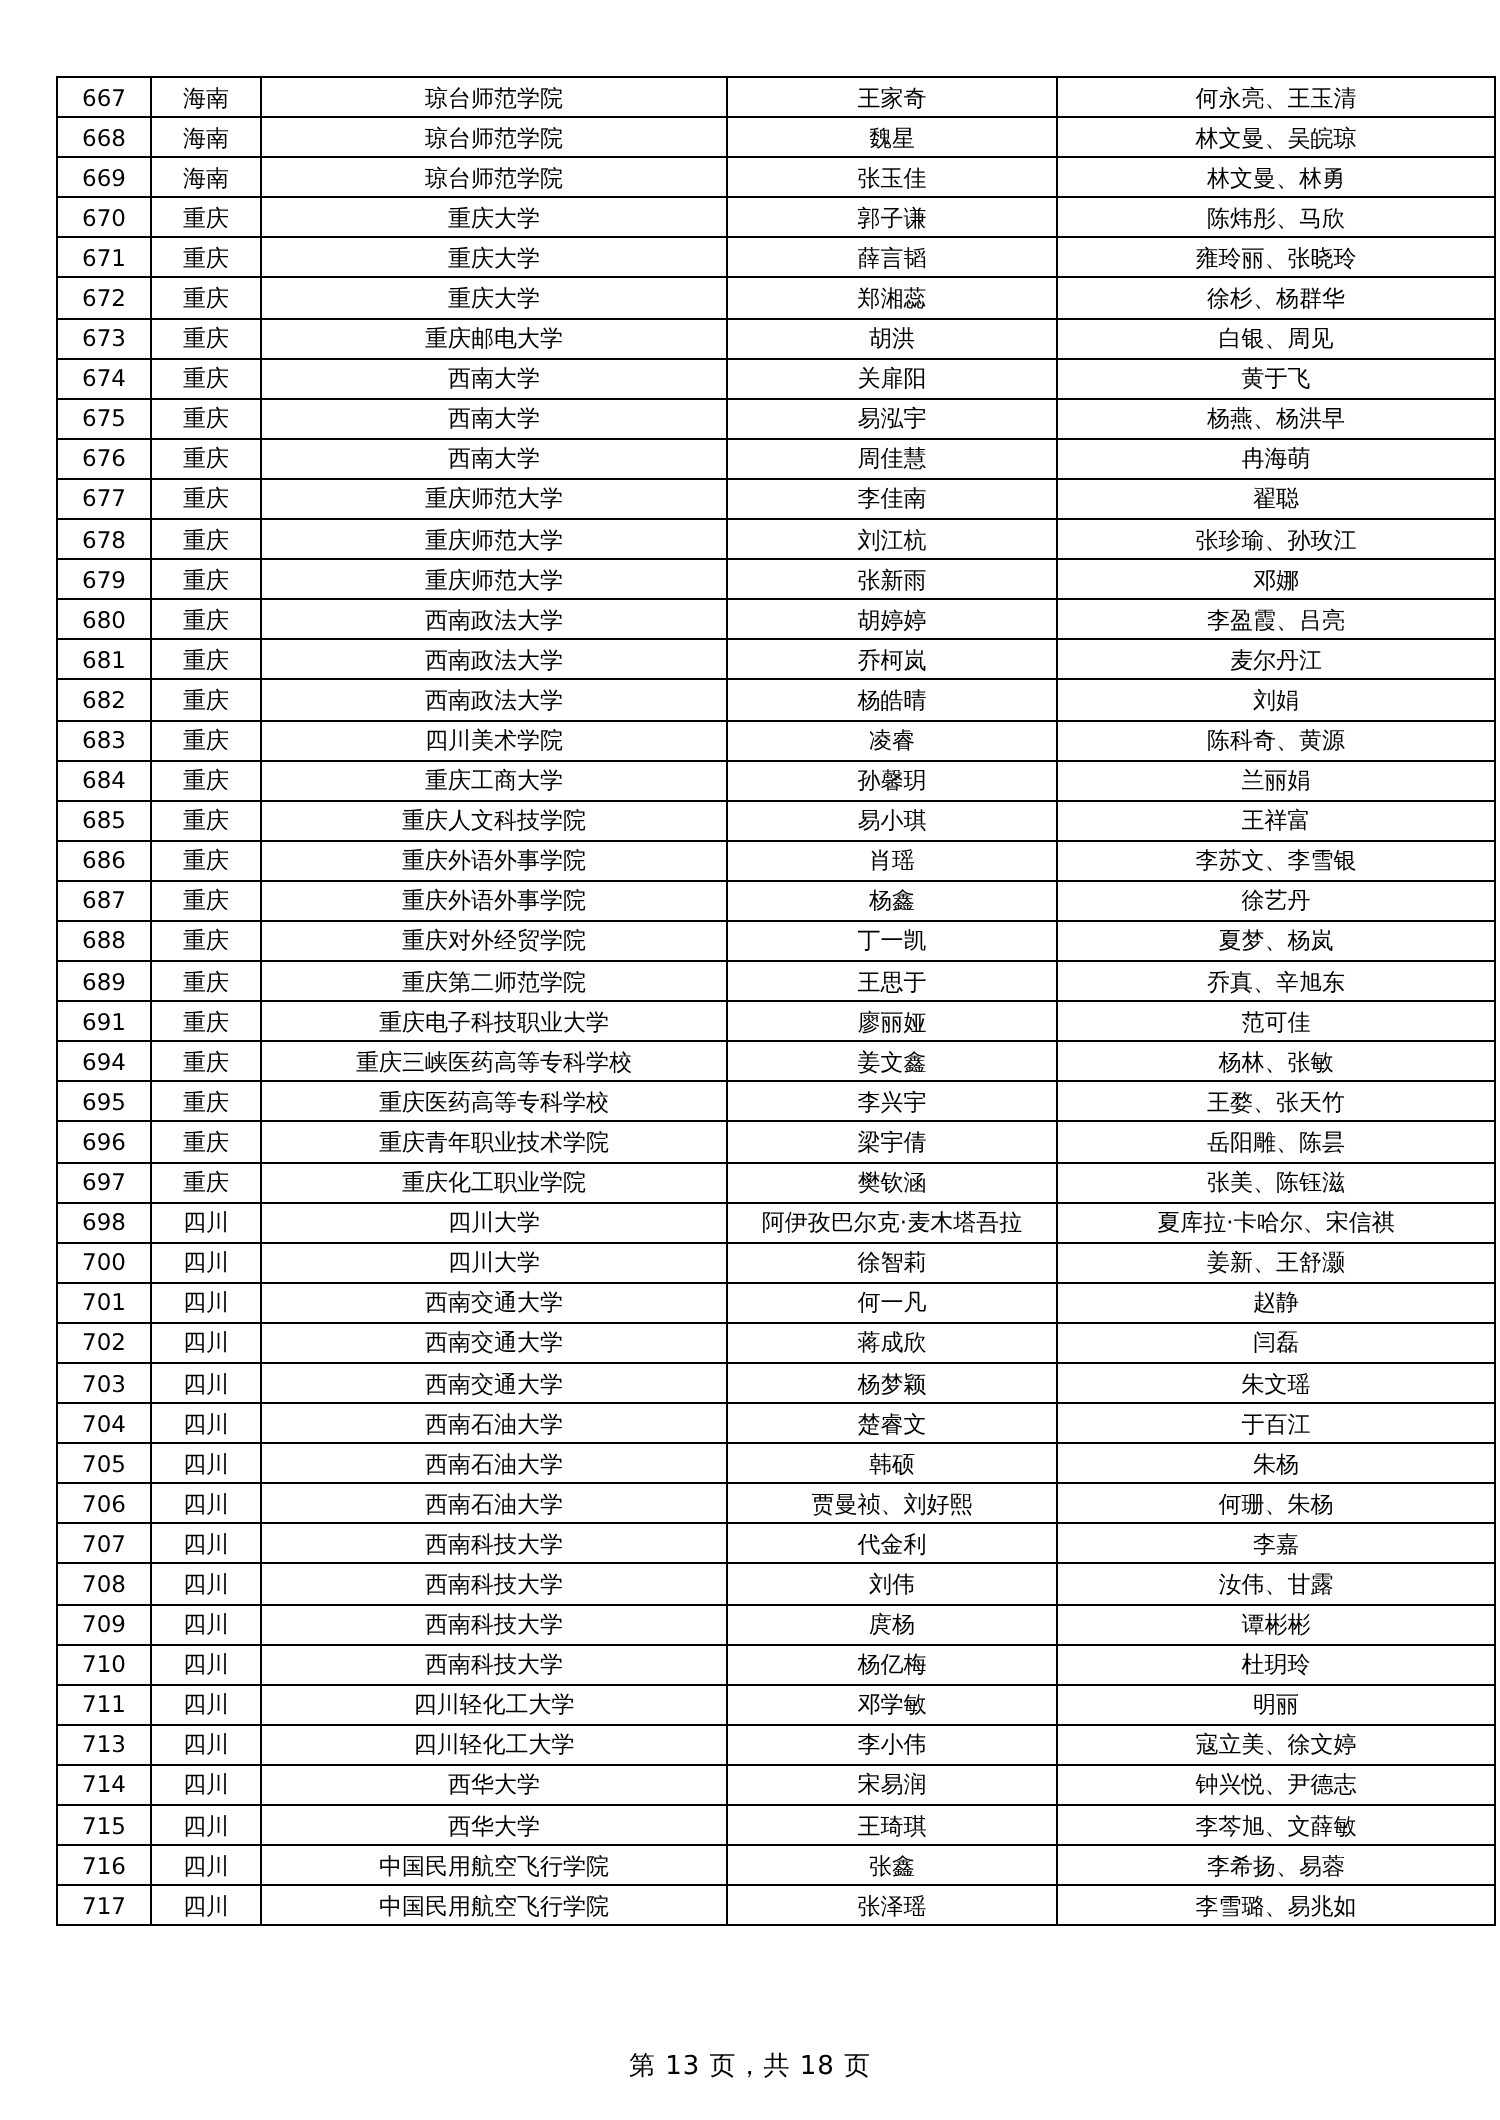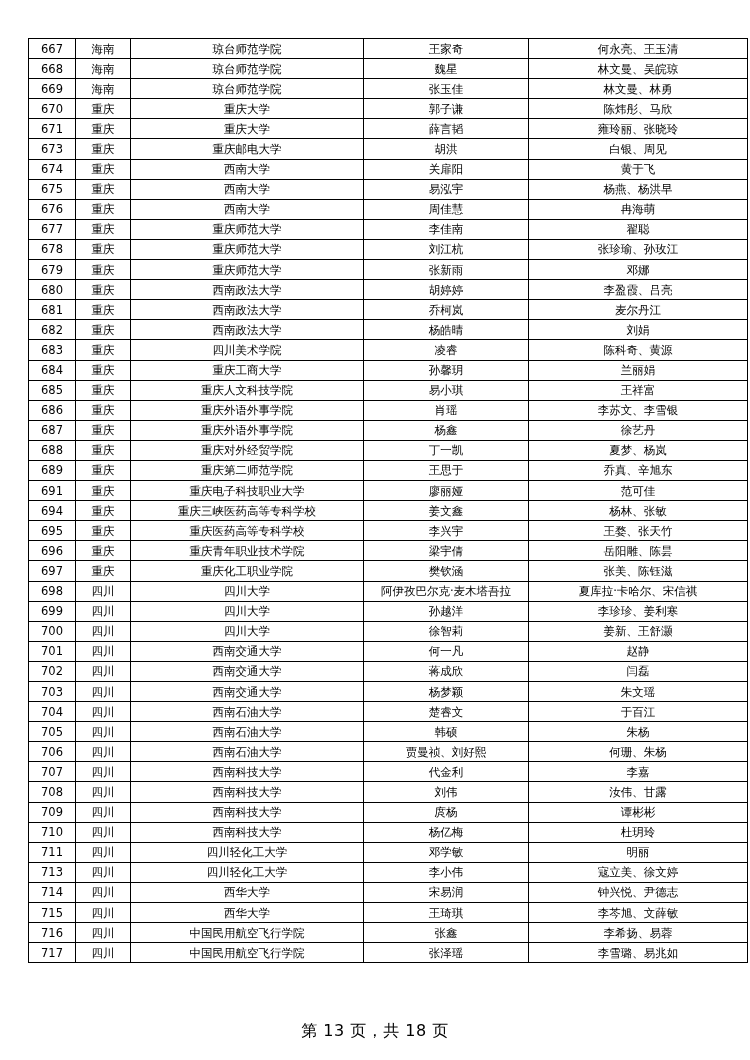--- a/index.html
+++ b/index.html
@@ -41,21 +41,21 @@
   td.c-prov  { width: 50px; }
   td.c-school{ width: 228px; }
   td.c-name  { width: 160px; margin-top: 46px; }
   td.c-adv   { width: 214px; }
   .footer {
     position: absolute;
     left: 0;
     right: 0;
     bottom: 18px;
     text-align: center;
-    font-size: 16px;
+    font-size: 13px;
     letter-spacing: 0.5px;
   }
   .footer .num { font-family: "DejaVu Sans", "Liberation Sans", sans-serif; }
 </style>
 </head>
 <body>
 
 <div class="page">
   <table class="roster">
     <tbody>
@@ -88,20 +88,27 @@
           <td class="c-adv">陈炜彤、马欣</td>
         </tr>
         <tr>
           <td class="c-no">671</td>
           <td class="c-prov">重庆</td>
           <td class="c-school">重庆大学</td>
           <td class="c-name">薛言韬</td>
           <td class="c-adv">雍玲丽、张晓玲</td>
         </tr>
         <tr>
+          <td class="c-no">672</td>
+          <td class="c-prov">重庆</td>
+          <td class="c-school">重庆大学</td>
+          <td class="c-name">郑湘蕊</td>
+          <td class="c-adv">徐杉、杨群华</td>
+        </tr>
+        <tr>
           <td class="c-no">673</td>
           <td class="c-prov">重庆</td>
           <td class="c-school">重庆邮电大学</td>
           <td class="c-name">胡洪</td>
           <td class="c-adv">白银、周见</td>
         </tr>
         <tr>
           <td class="c-no">674</td>
           <td class="c-prov">重庆</td>
           <td class="c-school">西南大学</td>
@@ -247,27 +254,20 @@
           <td class="c-school">重庆化工职业学院</td>
           <td class="c-name">樊钦涵</td>
           <td class="c-adv">张美、陈钰滋</td>
         </tr>
         <tr>
           <td class="c-no">698</td>
           <td class="c-prov">四川</td>
           <td class="c-school">四川大学</td>
           <td class="c-name">阿伊孜巴尔克·麦木塔吾拉</td>
           <td class="c-adv">夏库拉·卡哈尔、宋信祺</td>
-        </tr>
-        <tr>
-          <td class="c-no">699</td>
-          <td class="c-prov">四川</td>
-          <td class="c-school">四川大学</td>
-          <td class="c-name">孙越洋</td>
-          <td class="c-adv">李珍珍、姜利寒</td>
         </tr>
         <tr>
           <td class="c-no">700</td>
           <td class="c-prov">四川</td>
           <td class="c-school">四川大学</td>
           <td class="c-name">徐智莉</td>
           <td class="c-adv">姜新、王舒灏</td>
         </tr>
         <tr>
           <td class="c-no">701</td>

